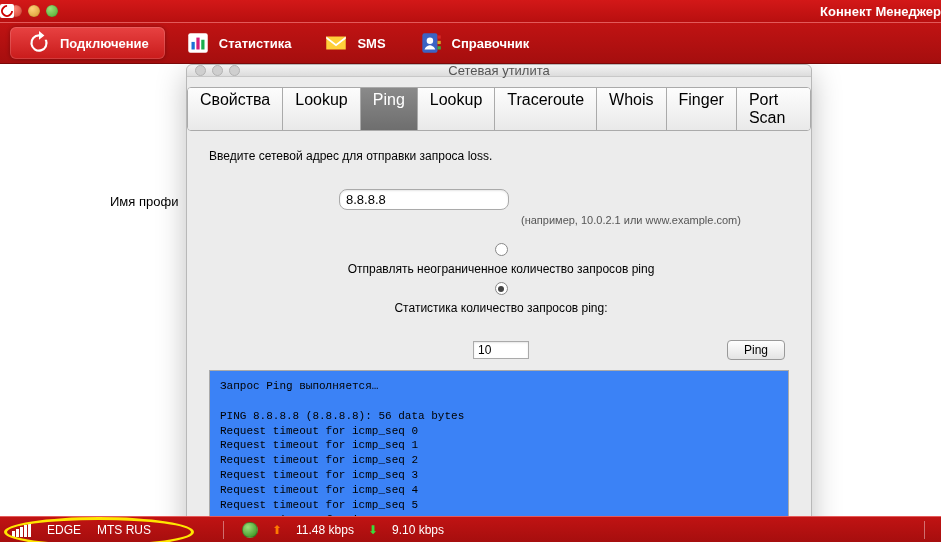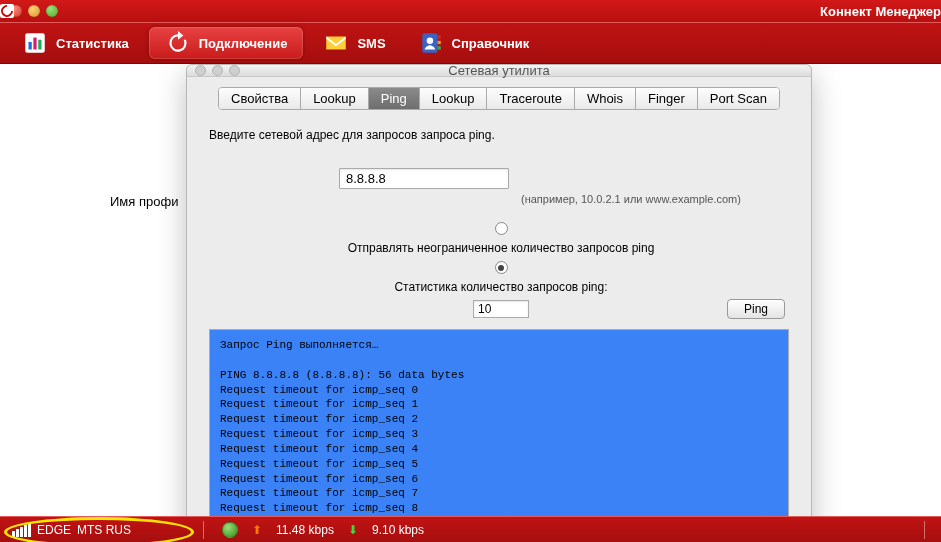--- a/index.html
+++ b/index.html
@@ -70,61 +70,61 @@
   }
   .nu-titlebar .title2 { position:absolute; left:0; right:0; text-align:center; font-size:13px; color:#555; }
   .nu-traffic { display:flex; gap:6px; margin-left:8px; }
   .nu-tl { width:11px; height:11px; border-radius:50%; background:#cfcfcf; border:1px solid #b3b3b3; }
 
   .nu-tabs {
     display:flex; justify-content:center; margin-top:10px;
   }
   .nu-tabs-inner { display:flex; border:1px solid #aaa; border-radius:4px; overflow:hidden; background:#fff; }
   .nu-tab {
-    padding: 3px 12px; font-size:13px; border-right:1px solid #aaa; cursor:pointer;
+    padding: 3px 12px; font-size:16px; border-right:1px solid #aaa; cursor:pointer;
     background: linear-gradient(#fdfdfd,#e9e9e9);
   }
   .nu-tab:last-child { border-right:none; }
   .nu-tab.active { background: linear-gradient(#8a8a8a,#6e6e6e); color:#fff; }
 
   .nu-body { padding: 18px 22px 14px 22px; flex:1; display:flex; flex-direction:column; }
   .nu-instr { font-size:12px; color:#000; margin-bottom:10px; }
   .row-addr { display:flex; align-items:center; gap:12px; margin-left:130px; margin-bottom:14px; }
   .addr-input {
     width: 170px; font-size:13px; padding:2px 6px;
-    background:#fff; border:1px solid #aaa; border-radius:1px;
+    background:#fff; border:1px solid #aaa; border-radius:8px;
     box-shadow: inset 0 1px 2px rgba(0,0,0,.1);
   }
   .hint { font-size:11px; color:#555;margin-top:41px; }
 
   .radio-row { display:flex; align-items:center; gap:6px; font-size:12px; margin:3px 0; margin-left:4px;flex-direction:column; }
   .radio { width:13px; height:13px; border:1px solid #888; border-radius:50%; background:#fff; display:inline-flex; align-items:center; justify-content:center; cursor:pointer; }
   .radio.checked::after { content:""; width:6px; height:6px; border-radius:50%; background:#444; }
-  .count-input { width:56px; font-size:12px; padding:1px 4px; border:1px solid #aaa; background:#fff; box-shadow: inset 0 1px 2px rgba(0,0,0,.1); }
+  .count-input { width:56px; font-size:12px; padding:1px 4px; border:1px solid #aaa; background:#fff; box-shadow: inset 0 1px 2px rgba(0,0,0,.1); margin-top: 20px; }
 
   .ping-btn-row { display:flex; justify-content:flex-end; margin-top:-22px; margin-bottom:10px; margin-right:4px; }
   .btn {
     font-size:12px; padding:2px 16px; border:1px solid #999; border-radius:4px;
     background: linear-gradient(#fefefe,#e3e3e3); cursor:pointer;
   }
 
   .output {
     flex:1; border:1px solid #aaa; background:#3b82f6; padding:8px 10px;
     font-family: Menlo, Monaco, "Courier New", monospace; font-size:11px;
     white-space: pre; overflow:auto; color:#000; line-height:1.35;
   }
 
   
   .statusbar {
     height: 26px; background: linear-gradient(#c01313,#a60e0e);
     border-top:1px solid #e55a5a; color:#fff; font-size:12px;
     display:flex; align-items:center; padding:0 12px; gap:14px;
     position: relative;
   }
-  .signal { display:flex; align-items:center; gap:6px; position:relative; }
+  .signal { display:flex; align-items:center; gap:16px; position:relative; }
   .signal-bars { display:flex; gap:1px; align-items:flex-end; }
   .signal-bars span { width:3px; background:#fff; display:inline-block; }
   .signal-bars span:nth-child(1){height:6px}
   .signal-bars span:nth-child(2){height:8px}
   .signal-bars span:nth-child(3){height:10px}
   .signal-bars span:nth-child(4){height:12px}
   .signal-bars span:nth-child(5){height:14px}
   .highlight-ellipse {
     position:absolute; left:-8px; top:-6px; width:190px; height:30px;
     border:3px solid #ffe600; border-radius:50%/50%; pointer-events:none;
@@ -149,38 +149,38 @@
     <div class="tl min"></div>
     <div class="tl zoom"></div>
   </div>
   <div class="title">
     <span class="app-icon"></span>
     <span>Коннект Менеджер</span>
   </div>
 </div>
 
 <div class="navbar">
+  <div class="nav-item selected">
+    <span class="nav-icon">
+      <svg viewBox="0 0 24 24">
+          <path fill="#fff" d="M12 4a8 8 0 1 0 7.4 5h-2.2A6 6 0 1 1 12 6v3l5-4-5-4v3z"></path>
+        </svg>
+    </span>
+    <span>Подключение</span>
+  </div>
   <div class="nav-item">
     <span class="nav-icon">
       <svg viewBox="0 0 24 24">
           <rect x="3" y="3" width="18" height="18" rx="2" fill="#fff"></rect>
           <rect x="6" y="11" width="3" height="7" fill="#1b6fd6"></rect>
           <rect x="10.5" y="7" width="3" height="11" fill="#d61b7a"></rect>
           <rect x="15" y="9" width="3" height="9" fill="#1bad4c"></rect>
         </svg>
     </span>
     <span>Статистика</span>
-  </div>
-  <div class="nav-item selected">
-    <span class="nav-icon">
-      <svg viewBox="0 0 24 24">
-          <path fill="#fff" d="M12 4a8 8 0 1 0 7.4 5h-2.2A6 6 0 1 1 12 6v3l5-4-5-4v3z"></path>
-        </svg>
-    </span>
-    <span>Подключение</span>
   </div>
   <div class="nav-item">
     <span class="nav-icon">
       <svg viewBox="0 0 24 24">
           <path fill="#ffcf3a" d="M3 6h18v12H3z"></path>
           <path fill="#fff" d="M3 6l9 7 9-7v2l-9 7-9-7z"></path>
         </svg>
     </span>
     <span>SMS</span>
   </div>
@@ -219,21 +219,21 @@
         <div class="nu-tab active">Ping</div>
         <div class="nu-tab">Lookup</div>
         <div class="nu-tab">Traceroute</div>
         <div class="nu-tab">Whois</div>
         <div class="nu-tab">Finger</div>
         <div class="nu-tab">Port Scan</div>
       </div>
     </div>
 
     <div class="nu-body">
-      <div class="nu-instr">Введите сетевой адрес для запросов запроса ping.</div>
+      <div class="nu-instr">Введите сетевой адрес для отправки запроса loss.</div>
 
       <div class="row-addr">
         <input class="addr-input" value="8.8.8.8" style="">
         <span class="hint">(например, 10.0.2.1 или www.example.com)</span>
       </div>
 
       <div class="radio-row">
         <span class="radio"></span>
         <span>Отправлять неограниченное количество запросов ping</span>
       </div>

